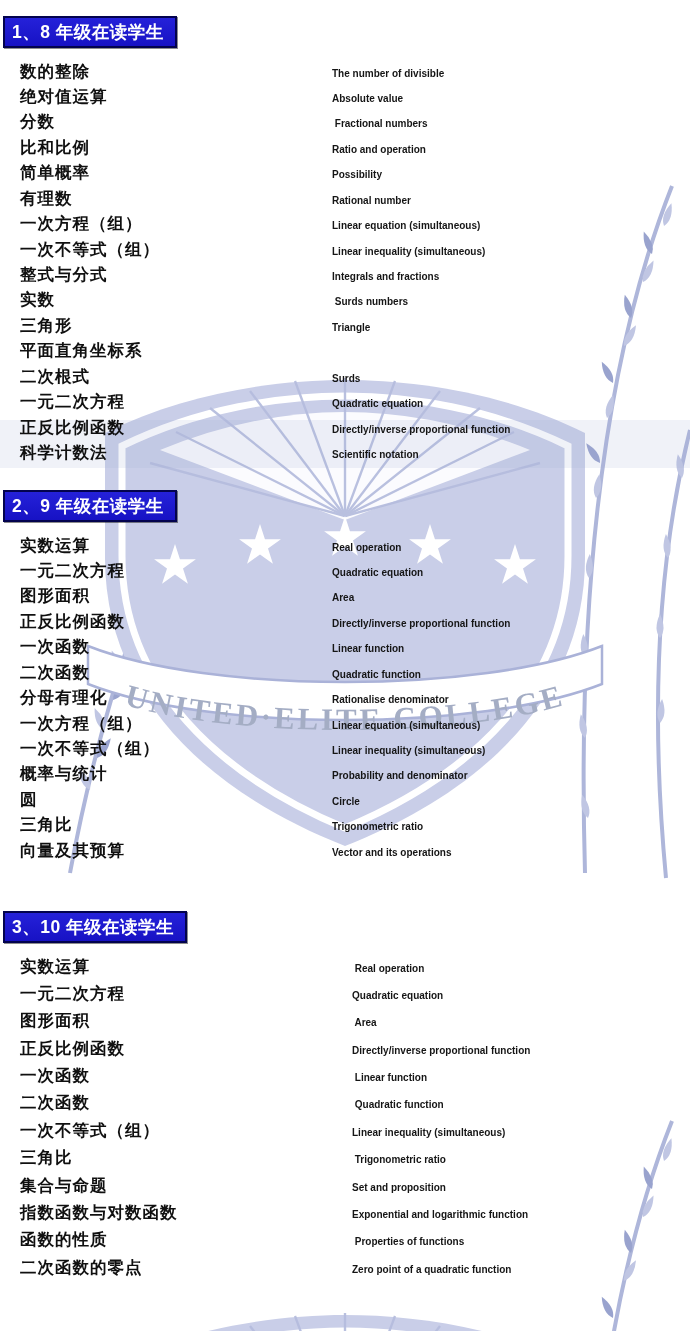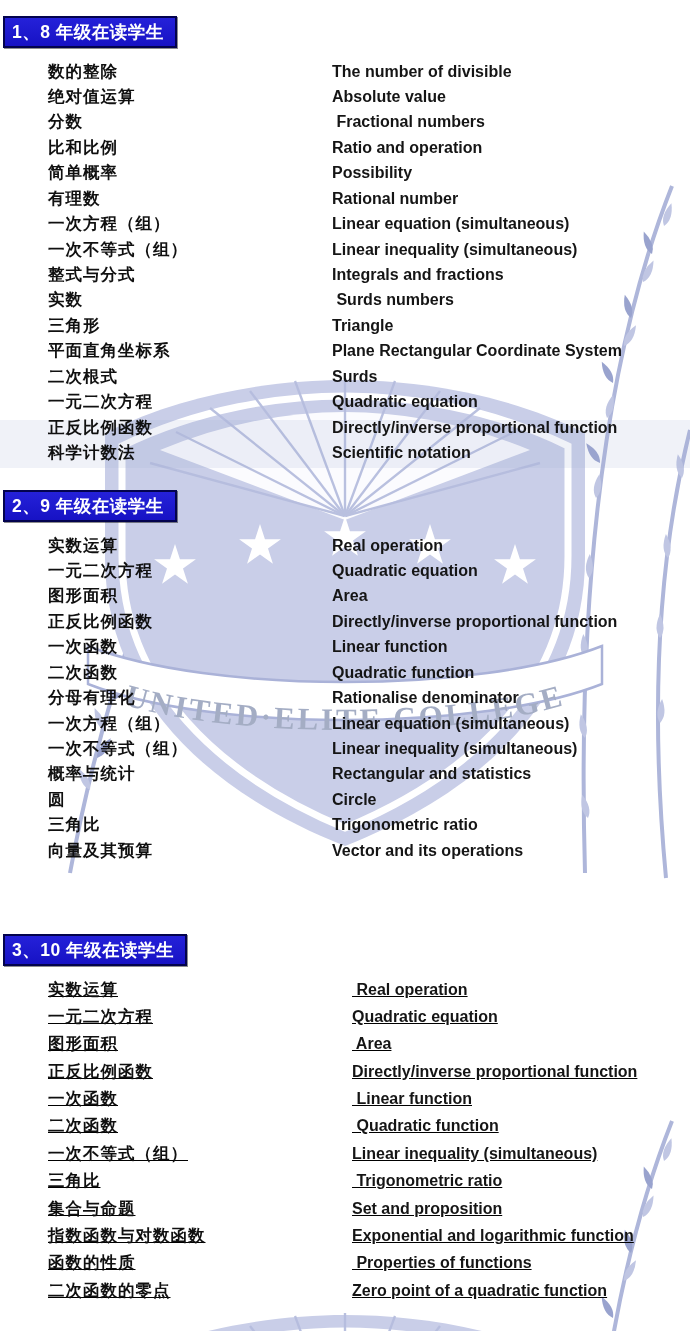--- a/index.html
+++ b/index.html
@@ -10,42 +10,42 @@
     -webkit-font-smoothing:antialiased;
   }
   .wm{position:absolute;left:0;width:690px;height:720px;pointer-events:none;}
   .wm1{top:178px;}
   .wm2{top:1113px;}
   .tint-band{position:absolute;left:0;top:420px;width:690px;height:48px;
     background:rgba(164,174,212,0.16);pointer-events:none;}
   .section{position:absolute;left:0;right:0;}
   .sec1{top:16px;}
   .sec2{top:490px;}
-  .sec3{top:934px;text-decoration:underline;}
+  .sec3{top:911px;}
   .badge{
     display:inline-block;margin-left:3px;
     background:linear-gradient(180deg,#2521d9 0%,#1712c4 100%);
     color:#ffffff;font-weight:bold;font-size:17.5px;line-height:1;
     padding:6px 11px 4px 7px;
     border:2px solid #03034e;
     letter-spacing:0.5px;
     box-shadow:1px 1px 0 rgba(0,0,0,0.45);
   }
   .rows{margin-top:13px;}
   .row{display:flex;align-items:baseline;}
   .sec1 .row,.sec2 .row{height:25.45px;}
   .sec3 .row{height:27.4px;}
   .zh{
-    padding-left:48px;box-sizing:border-box;flex:0 0 332px;
+    padding-left:20px;box-sizing:border-box;flex:0 0 332px;
     font-size:16.5px;font-weight:600;color:#101010;white-space:pre;
     letter-spacing:1px;
   }
   .sec3 .zh{flex-basis:352px;}
   .en{
-    flex:1;font-size:16px;font-weight:bold;color:#151515;white-space:pre;
+    flex:1;font-size:10px;font-weight:bold;color:#151515;white-space:pre;
   }
   .arc-text{
     font-family:"Liberation Serif","DejaVu Serif",serif;
     font-weight:bold;font-size:54px;letter-spacing:10px;fill:#ffffff;
   }
   .ribbon-text{
     font-family:"Liberation Serif","DejaVu Serif",serif;
     font-weight:bold;font-size:31px;letter-spacing:3px;fill:#a4adc4;
   }
 </style>
@@ -186,21 +186,20 @@
       <div class="row">
         <span class="zh">实数</span>
         <span class="en"> Surds numbers</span>
       </div>
       <div class="row">
         <span class="zh">三角形</span>
         <span class="en">Triangle</span>
       </div>
       <div class="row">
         <span class="zh">平面直角坐标系</span>
-        <span class="en">Plane Rectangular Coordinate System</span>
       </div>
       <div class="row">
         <span class="zh">二次根式</span>
         <span class="en">Surds</span>
       </div>
       <div class="row">
         <span class="zh">一元二次方程</span>
         <span class="en">Quadratic equation</span>
       </div>
       <div class="row">
@@ -248,21 +247,21 @@
       <div class="row">
         <span class="zh">一次方程（组）</span>
         <span class="en">Linear equation (simultaneous)</span>
       </div>
       <div class="row">
         <span class="zh">一次不等式（组）</span>
         <span class="en">Linear inequality (simultaneous)</span>
       </div>
       <div class="row">
         <span class="zh">概率与统计</span>
-        <span class="en">Rectangular and statistics</span>
+        <span class="en">Probability and denominator</span>
       </div>
       <div class="row">
         <span class="zh">圆</span>
         <span class="en">Circle</span>
       </div>
       <div class="row">
         <span class="zh">三角比</span>
         <span class="en">Trigonometric ratio</span>
       </div>
       <div class="row">

